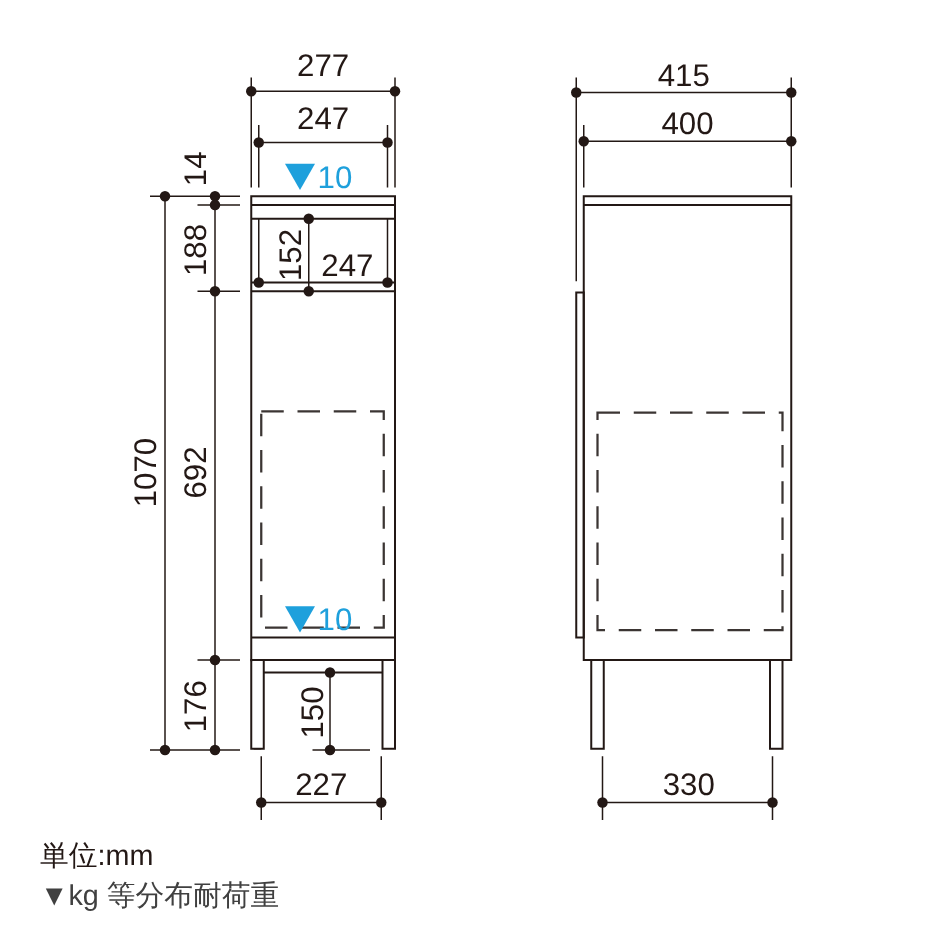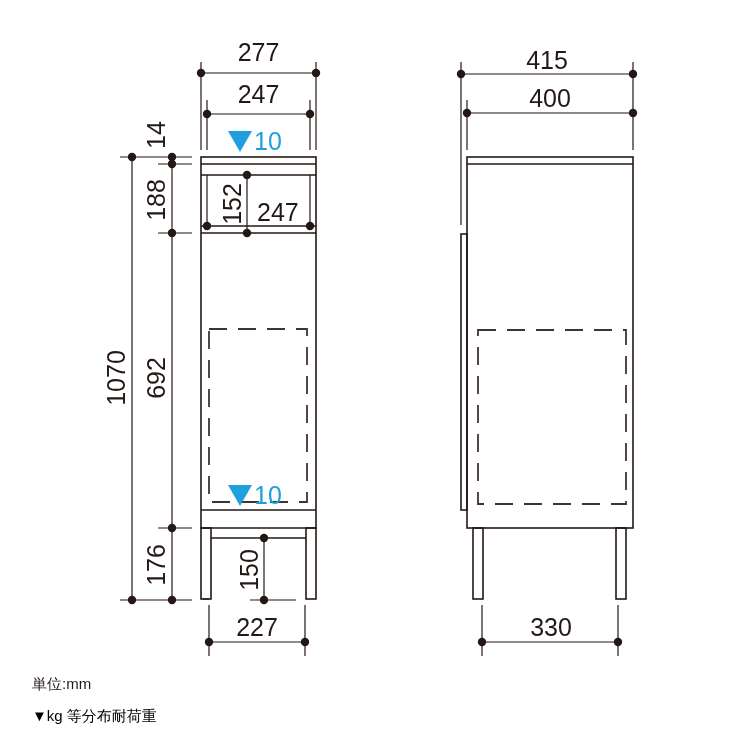--- a/index.html
+++ b/index.html
@@ -5,23 +5,23 @@
     html, body { margin: 0; padding: 0; background: #ffffff; }
     body { width: 750px; height: 750px; position: relative; overflow: hidden; font-family: "Liberation Sans", "DejaVu Sans", sans-serif; }
     svg { position: absolute; left: 0; top: 0; }
     .dim { font-family: "Liberation Sans", "DejaVu Sans", sans-serif; font-size: 25px; fill: #231815; }
     .load { font-family: "Liberation Sans", "DejaVu Sans", sans-serif; font-size: 25px; fill: #1ea0dc; }
     .ln { stroke: #231815; stroke-width: 1.6; fill: none; }
     .thin { stroke: #231815; stroke-width: 1.2; fill: none; }
     .dash { stroke: #3b3533; stroke-width: 1.8; fill: none; stroke-dasharray: 18 11; }
     .dot { fill: #231815; }
     .tri { fill: #1ea0dc; }
-    .legend { position: absolute; left: 32px; font-size: 15px; line-height: 28px; }
+    .legend { position: absolute; left: 32px; font-size: 23px; line-height: 28px; }
     .legend-unit { top: 670px; color: #231815; }
-    .legend-load { top: 702px; color: #000000; }
+    .legend-load { top: 702px; color: #404040; }
   </style>
 </head>
 <body>
 
 <svg width="750" height="750" viewBox="0 0 750 750">
 
   <g>
 
     <line class="thin" x1="201" y1="62" x2="201" y2="150"></line>
     <line class="thin" x1="316" y1="62" x2="316" y2="150"></line>

